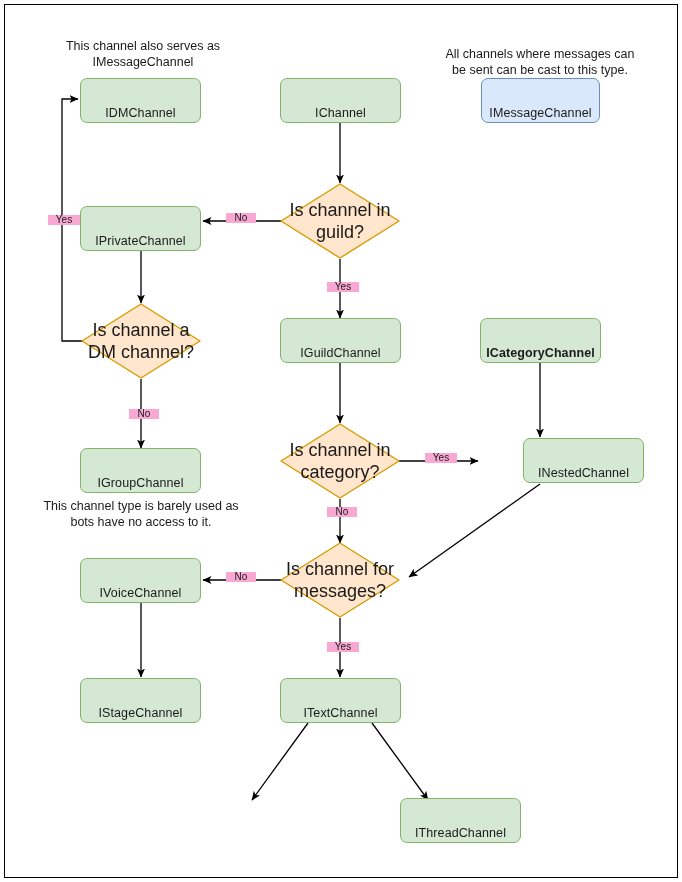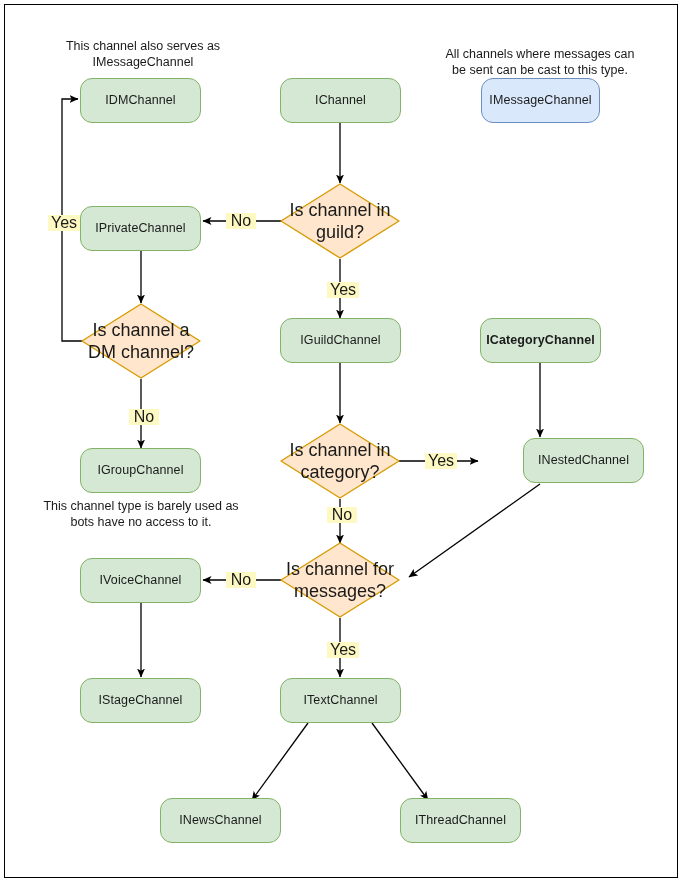--- a/index.html
+++ b/index.html
@@ -44,24 +44,25 @@
     display: flex;
     align-items: center;
     justify-content: center;
     text-align: center;
     font-size: 12.5px;
     color: #1a1a1a;
     line-height: 1.25;
     letter-spacing: .1px;
   }
   .node.box {
-    border-radius: 12px;
+    border-radius: 7px;
     border: 1px solid #82b366;
     background: #d5e8d4;
     box-shadow: 0 0 0 0 rgba(0,0,0,0);
+    align-items: flex-end;
   }
   .node.box.blue {
     border-color: #6c8ebf;
     background: #dae8fc;
   }
   .diamond-wrap {
     position: absolute;
   }
   .diamond-wrap .label {
     position: absolute;
@@ -80,23 +81,23 @@
   }
   .caption {
     position: absolute;
     font-size: 12.5px;
     color: #1a1a1a;
     text-align: center;
     line-height: 1.3;
   }
   .edge-label {
     position: absolute;
-    font-size: 16px;
-    color: #1a1a1a;
-    background: #fef9c3;
+    font-size: 10px;
+    color: #1a1a1a;
+    background: #f9a8d4;
     padding: 0 2px;
     text-align: center;
     line-height: 1;
   }
 </style>
 </head>
 <body>
 
 <div id="page">
 
@@ -205,23 +206,20 @@
   </div>
 
   <div class="node box" style="left:80px;top:678px;width:121px;height:45px;">
     <span>IStageChannel</span>
   </div>
 
   <div class="node box" style="left:280px;top:678px;width:121px;height:45px;">
     <span>ITextChannel</span>
   </div>
 
-  <div class="node box" style="left:160px;top:798px;width:121px;height:45px;">
-    <span>INewsChannel</span>
-  </div>
 
   <div class="node box" style="left:400px;top:798px;width:121px;height:45px;">
     <span>IThreadChannel</span>
   </div>
 
   <div class="diamond-wrap" style="left:280px;top:183px;width:120px;height:76px;">
     <svg width="120" height="76" viewBox="0 0 120 76" xmlns="http://www.w3.org/2000/svg">
       <polygon points="60,1 119,38 60,75 1,38" fill="#ffe6cc" stroke="#d79b00" stroke-width="1.4" stroke-linejoin="round"></polygon>
     </svg>
     <div class="label">

